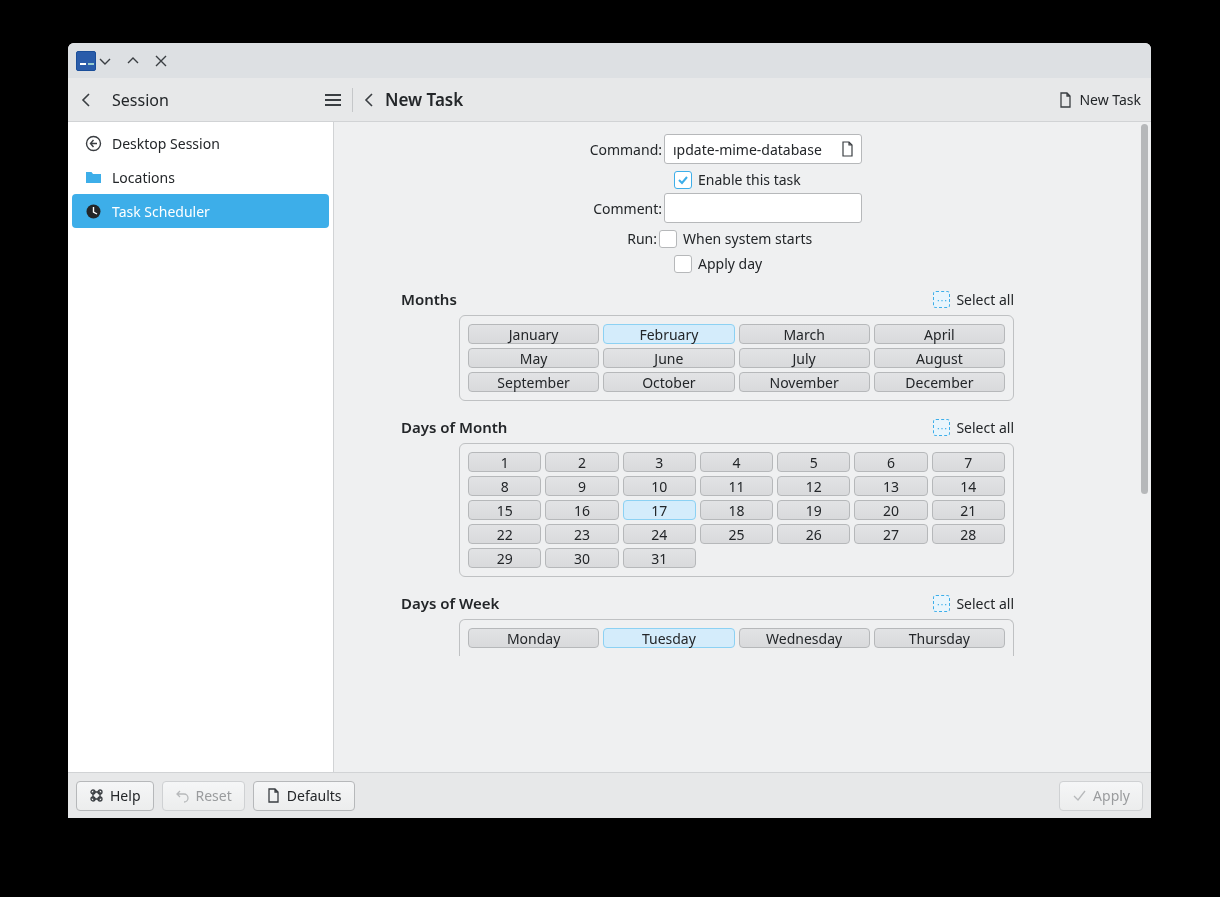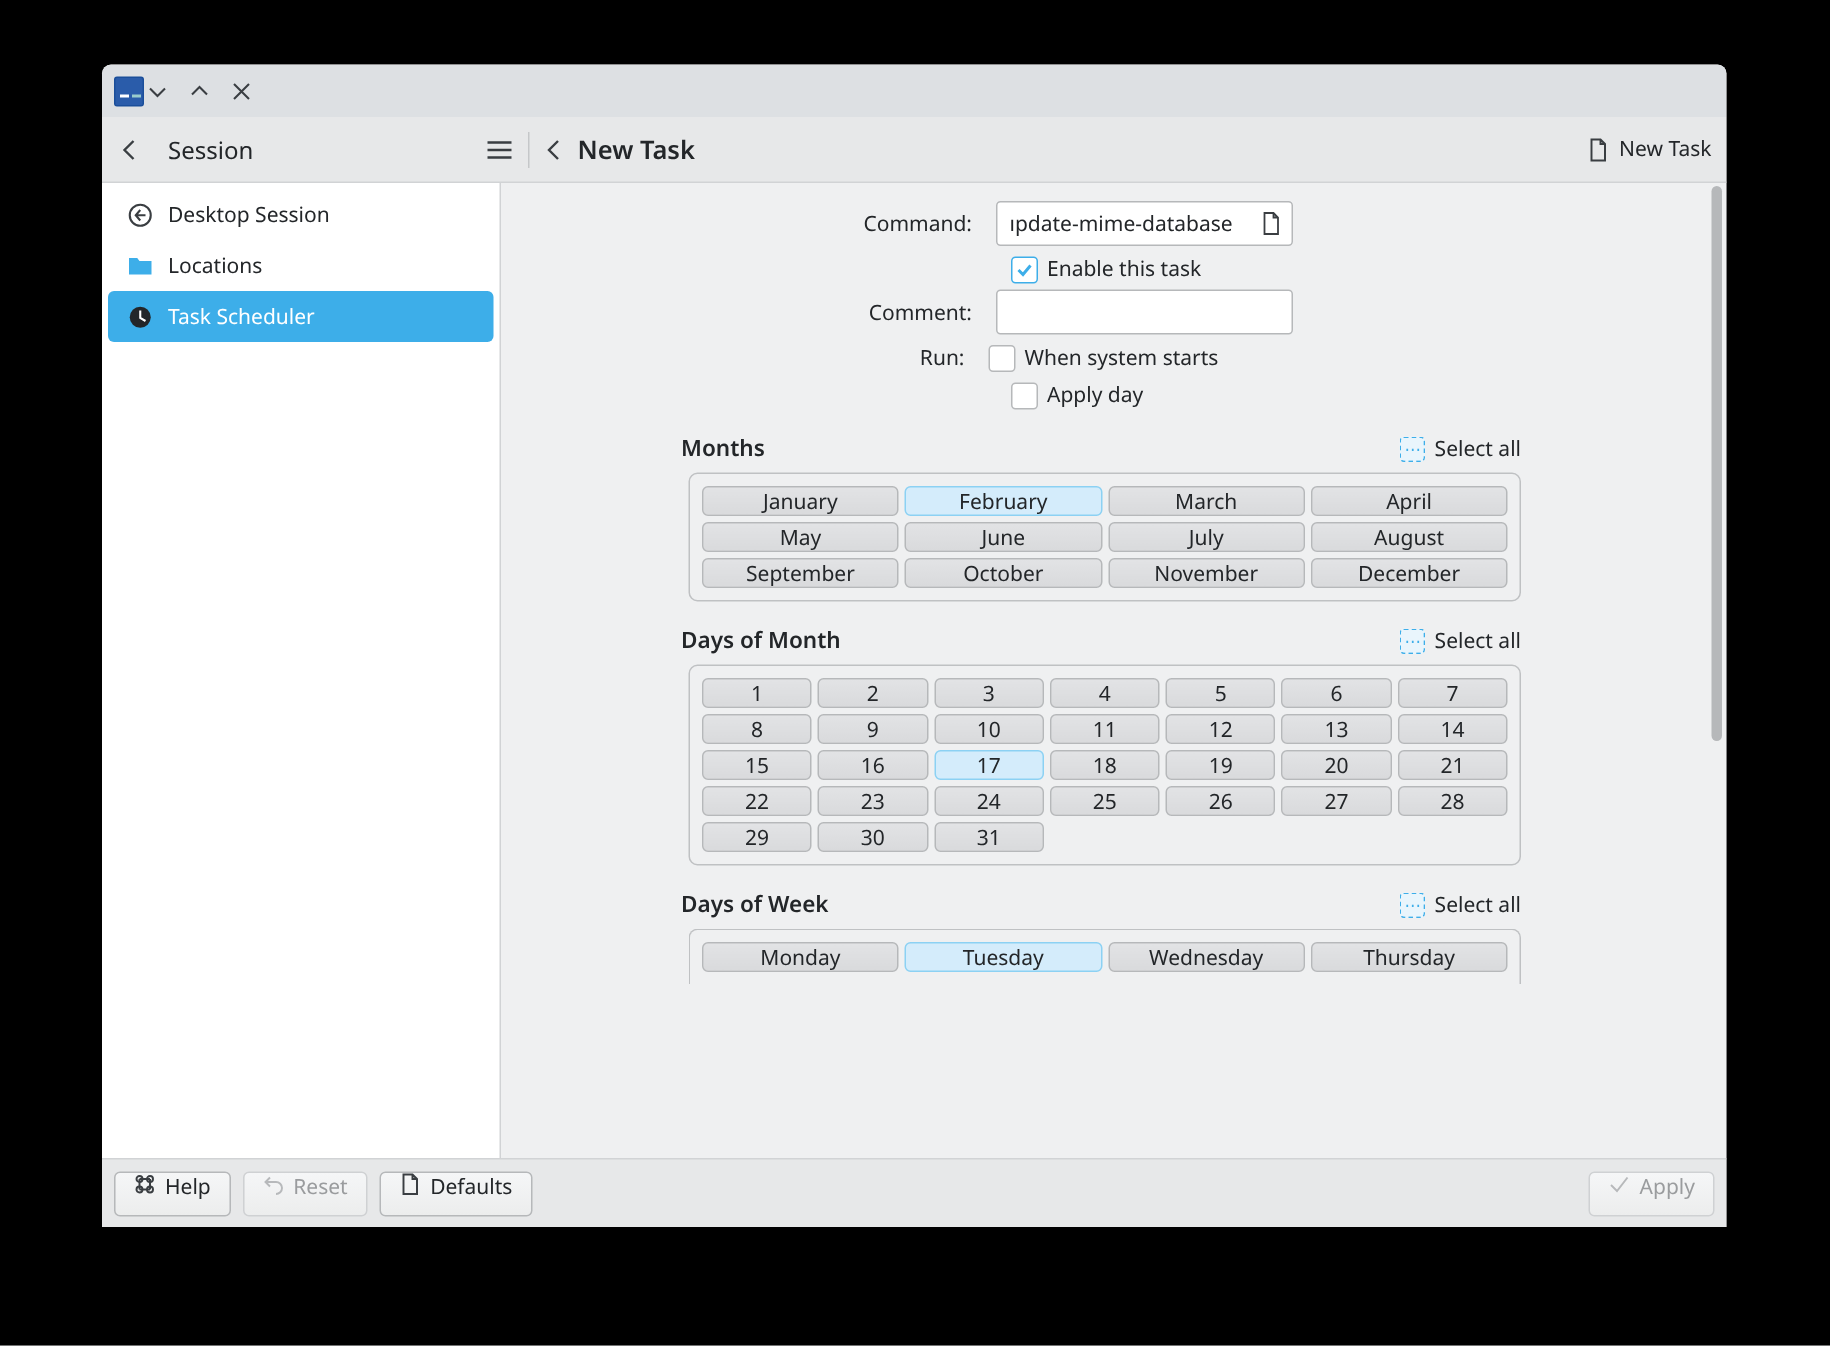--- a/index.html
+++ b/index.html
@@ -39,42 +39,42 @@
   .sb-item { display:flex; align-items:center; gap:10px; height:34px; padding:0 12px; margin:0 4px; border-radius:4px; font-size:14px; }
   .sb-item.selected { background:#3daee9; color:#fff; }
   .sb-ico { width:18px; height:18px; display:flex; align-items:center; justify-content:center; }
   .sb-ico svg { width:17px; height:17px; }
   .content-wrap { flex:1; position:relative; background:#eff0f1; display:flex; }
   .content { flex:1; overflow:hidden; padding:12px 0 0 0; }
   .scrollbar { width:12px; background:transparent; position:relative; }
   .scrollbar .thumb { position:absolute; top:2px; left:2px; width:7px; height:370px; background:#b6b8ba; border-radius:4px; }
   
   .form-row { display:flex; align-items:center; margin:0 0 6px 0; }
-  .form-row .lbl { width:330px; text-align:right; padding-right:16px; font-size:14px; }
+  .form-row .lbl { width:330px; text-align:right; padding-right:2px; font-size:14px; }
   .txtbox { width:198px; height:30px; border:1px solid #b6b8ba; border-radius:3px; background:#fff; padding:0 26px 0 8px; font-size:14px; position:relative; display:flex; align-items:center; }
   .txtbox .pick { position:absolute; right:6px; top:6px; width:16px; height:16px; }
   .cb { width:18px; height:18px; border:1px solid #b6b8ba; border-radius:3px; background:#fff; display:inline-flex; align-items:center; justify-content:center; margin-right:6px; }
   .cb.checked { background:#fff; border-color:#3daee9; }
   .cb svg { width:12px; height:12px; stroke:#3daee9; fill:none; stroke-width:2; }
   .cb-row { display:flex; align-items:center; font-size:14px; margin-left:340px; margin-top:4px; margin-bottom:4px; }
   .runline .lbl { width:325px; }
-  .group-header { display:flex; align-items:center; margin:16px 125px 6px 120px; }
+  .group-header { display:flex; align-items:center; margin:16px 125px 6px 67px; }
   .group-header .gh-title { font-weight:600; font-size:15px; }
   .group-header .gh-flex { flex:1; }
   .select-all { display:flex; align-items:center; gap:6px; font-size:14px; }
   .sel-ico { width:17px; height:17px; border:1px dashed #3daee9; border-radius:3px; position:relative; display:inline-flex; align-items:center; justify-content:center; color:#3daee9; font-size:11px; line-height:1; background:#e9f5fc; }
   .box-group { margin:0 125px; border:1px solid #bfc1c3; border-radius:6px; padding:8px; display:grid; gap:4px; }
   .months { grid-template-columns: repeat(4, 1fr); }
   .days   { grid-template-columns: repeat(7, 1fr); }
   .daysweek { grid-template-columns: repeat(4, 1fr); }
   .cell-btn { height:20px; border:1px solid #b6b8ba; border-radius:4px; background:linear-gradient(#e2e3e5,#d9dadc); font-size:14px; display:flex; align-items:center; justify-content:center; }
   .cell-btn.on { background:#d4ecfb; border-color:#8cd1f3; }
   
   .footer { height:46px; border-top:1px solid #d1d3d5; background:#e7e8e9; display:flex; align-items:center; padding:0 8px; gap:8px; }
-  .btn { height:30px; padding:0 12px; border:1px solid #b6b8ba; border-radius:4px; background:linear-gradient(#f5f6f7,#eceded); display:flex; align-items:flex-start; gap:6px; font-size:14px; }
+  .btn { height:30px; padding:0 12px; border:1px solid #b6b8ba; border-radius:4px; background:linear-gradient(#f5f6f7,#eceded); display:flex; align-items:center; gap:6px; font-size:14px; }
   .btn.disabled { color:#9a9c9e; border-color:#cfd1d3; }
   .btn .bico { width:15px; height:15px; stroke:#3a3e42; fill:none; stroke-width:1.3; }
   .btn.disabled .bico { stroke:#b7b9bb; }
 </style>
 </head>
 <body>
 
 <div class="window">
 
   <div class="titlebar">

